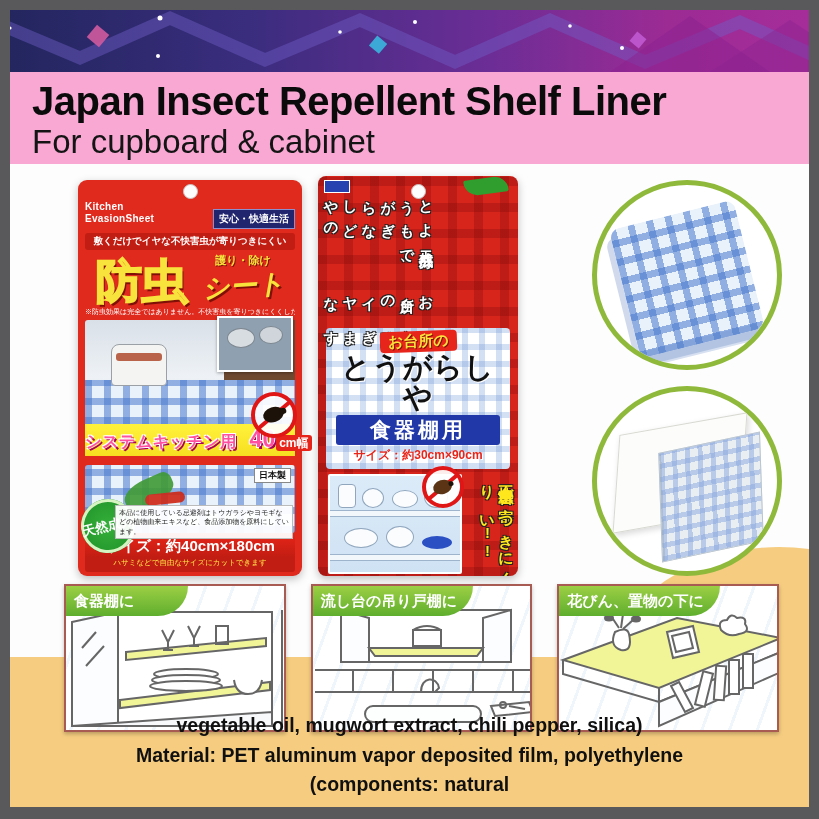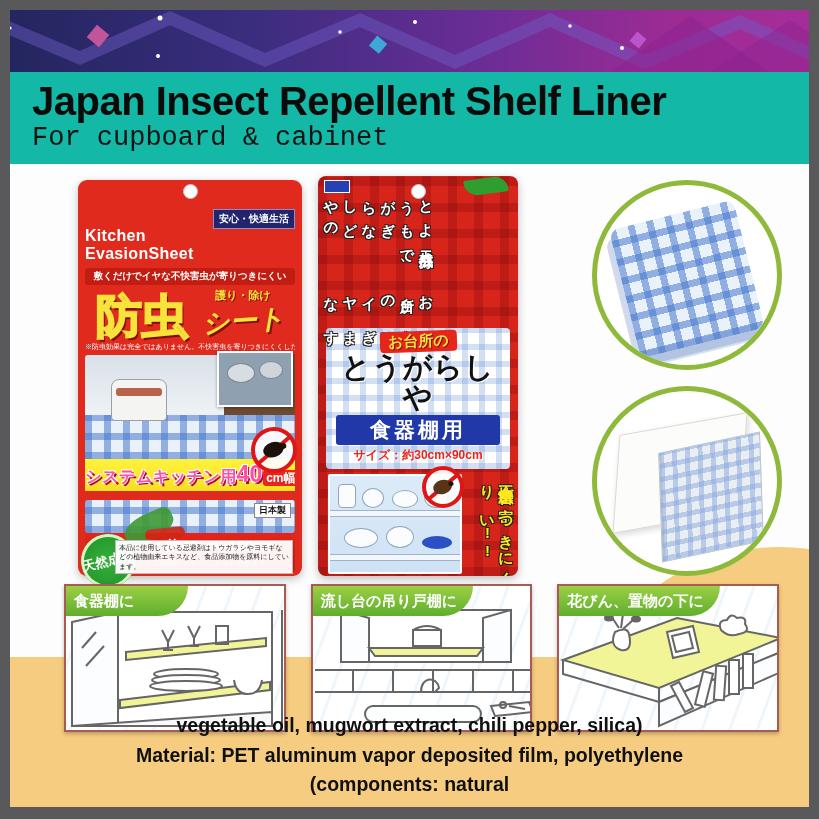--- a/index.html
+++ b/index.html
@@ -7,23 +7,23 @@
   body{font-family:"Liberation Sans", sans-serif;}
 
   .frame{width:819px;height:819px;background:#59585a;padding:10px 10px 12px 10px;position:relative;}
 
   
   .banner{height:62px;position:relative;overflow:hidden;
     background:linear-gradient(90deg,#23265f 0%,#3a2d7e 30%,#6c2d96 60%,#9c2b94 82%,#a52d9a 100%);}
   .banner svg{position:absolute;inset:0;}
 
   
-  .title-band{height:92px;background:#14b8a6;padding:6px 22px 0 22px;}
+  .title-band{height:92px;background:#f9a8d4;padding:6px 22px 0 22px;}
   .page-title{font-size:40px;font-weight:700;color:#0b0b0b;letter-spacing:-.5px;line-height:1.15;}
-  .page-subtitle{font-size:27px;font-weight:400;color:#141414;line-height:1.1;font-family:Liberation Mono, monospace;}
+  .page-subtitle{font-size:33px;font-weight:400;color:#141414;line-height:1.1;}
 
   
   .content{position:relative;height:643px;background:#fdfdfd;overflow:hidden;}
   .tan-band{position:absolute;left:0;right:0;bottom:0;height:150px;background:#f6cd80;}
   .tan-curve{position:absolute;width:360px;height:300px;right:-150px;bottom:-40px;background:#f6cd80;border-radius:50%;}
 
   
   .hole{width:15px;height:15px;border-radius:50%;background:#fdfdfd;border:1px solid #c9c2c2;margin:4px auto 0 auto;}
   .outline-b{text-shadow:-1px -1px 0 #222,1px -1px 0 #222,-1px 1px 0 #222,1px 1px 0 #222;}
   .gingham{background-color:#e9f1fa;background-image:
@@ -31,21 +31,21 @@
     repeating-linear-gradient(90deg, rgba(72,120,205,.55) 0 7px, transparent 7px 19px);}
   .nobug{position:absolute;border:4px solid #e01616;border-radius:50%;background:rgba(255,255,255,.92);}
   .nobug::before{content:"";position:absolute;left:-6%;top:45%;width:112%;height:4px;background:#e01616;transform:rotate(-40deg);}
   .nobug .bug{position:absolute;left:22%;top:30%;width:56%;height:40%;background:#1c120a;border-radius:50%;transform:rotate(-18deg);}
   .nobug .bug::before{content:"";position:absolute;right:-12%;top:26%;width:30%;height:40%;background:#1c120a;border-radius:50%;}
 
   
   .pkg-left{position:absolute;left:68px;top:16px;width:224px;height:396px;background:#e02a1e;border-radius:9px;
     box-shadow:0 3px 8px rgba(0,0,0,.25);padding:0 7px;display:flex;flex-direction:column;}
   .pl-header{display:flex;justify-content:space-between;align-items:flex-start;margin-top:2px;}
-  .pl-brand{color:#fff;font-weight:700;font-size:16px;line-height:1.15;letter-spacing:.3px;margin-top:26px;}
+  .pl-brand{color:#fff;font-weight:700;font-size:10px;line-height:1.15;letter-spacing:.3px;}
   .pl-badge{background:#20256e;color:#fff;font-weight:700;font-size:10px;padding:2px 5px;border:1px solid #8b8fd0;margin-top:8px;}
   .pl-tagline{background:#c21d12;color:#fff;font-size:9.5px;font-weight:700;text-align:center;border-radius:3px;
     padding:2px 0;margin-top:4px;white-space:nowrap;overflow:hidden;}
   .pl-logo{display:flex;align-items:flex-end;justify-content:center;gap:14px;height:54px;}
   .pl-logo-main{font-size:46px;font-weight:700;color:#e8251a;line-height:.95;
     -webkit-text-stroke:2px #f8e33c;text-shadow:2px 3px 0 #7e1007;}
   .pl-logo-right{display:flex;flex-direction:column;align-items:center;}
   .pl-logo-sub{color:#f8e33c;font-size:11px;font-weight:700;text-shadow:1px 1px 0 #7e1007;margin-top:32px;}
   .pl-logo-sheet{color:#f8e33c;font-size:27px;font-weight:700;font-style:italic;transform:rotate(-4deg);
     text-shadow:2px 2px 0 #7e1007;}
@@ -58,21 +58,21 @@
     border-radius:8px 8px 4px 4px;}
   .pl-photo .cooker::before{content:"";position:absolute;left:4px;top:8px;right:4px;height:8px;background:#b9644a;border-radius:3px;}
   .pl-photo .inset{position:absolute;right:2px;top:-4px;width:76px;height:56px;border:2px solid #fff;background:#8fa0b0;
     box-shadow:0 1px 3px rgba(0,0,0,.35);}
   .pl-photo .inset::before{content:"";position:absolute;left:8px;top:10px;width:26px;height:18px;border-radius:50%;background:#d8dde2;border:1px solid #7c8790;}
   .pl-photo .inset::after{content:"";position:absolute;right:8px;top:8px;width:22px;height:16px;border-radius:50%;background:#cfd5da;border:1px solid #7c8790;}
   .pl-grip{background:#1d3aa6;color:#fff;font-size:10.5px;font-weight:700;text-align:center;padding:3px 0;margin-top:4px;white-space:nowrap;}
   .pl-grip .hl{background:#e8251a;color:#ffe94a;padding:0 2px;font-size:13px;}
   .pl-usage{background:linear-gradient(180deg,#fff23c,#f7df20);text-align:center;padding:2px 0 3px 0;white-space:nowrap;}
   .pl-usage .t1{color:#ff4fa0;font-weight:700;font-size:16.5px;text-shadow:-1px -1px 0 #fff,1px -1px 0 #fff,-1px 1px 0 #fff,2px 2px 0 #a8005c;}
-  .pl-usage .t2{color:#ff4fa0;font-weight:700;font-size:23px;text-shadow:-1px -1px 0 #fff,1px -1px 0 #fff,-1px 1px 0 #fff,2px 2px 0 #a8005c;}
+  .pl-usage .t2{color:#ff4fa0;font-weight:700;font-size:23px;text-shadow:-1px -1px 0 #fff,1px -1px 0 #fff,-1px 1px 0 #fff,2px 2px 0 #a8005c;margin-left:13px;}
   .pl-usage .t3{color:#fff;font-weight:700;font-size:12px;background:#e8251a;border-radius:3px;padding:1px 3px;margin-left:1px;}
   .pl-sheet{position:relative;flex:1;margin-top:9px;border-radius:3px;}
   .pl-madein{position:absolute;right:4px;top:3px;background:#fff;border:1px solid #888;color:#111;font-size:9px;font-weight:700;padding:0 4px;}
   .pl-leaf{position:absolute;left:38px;top:14px;width:52px;height:26px;background:#3f9a34;border-radius:50% 8px 50% 8px;transform:rotate(-24deg);opacity:.9;}
   .pl-leaf::after{content:"";position:absolute;left:18px;top:20px;width:40px;height:11px;background:#cf2714;border-radius:8px;transform:rotate(18deg);}
   .pl-nature{position:absolute;left:-4px;top:34px;width:54px;height:54px;background:radial-gradient(#35b03a,#1e8f28);
     border-radius:50%;color:#fff;font-weight:700;font-size:13px;display:flex;align-items:center;justify-content:center;
     text-align:center;line-height:1.1;transform:rotate(-14deg);box-shadow:0 0 0 3px #d6f3c2 inset;}
   .pl-infobox{position:absolute;left:30px;right:2px;top:40px;background:rgba(255,255,255,.95);border:1px solid #bbb;
     font-size:7px;color:#222;padding:2px 3px;line-height:1.35;}

